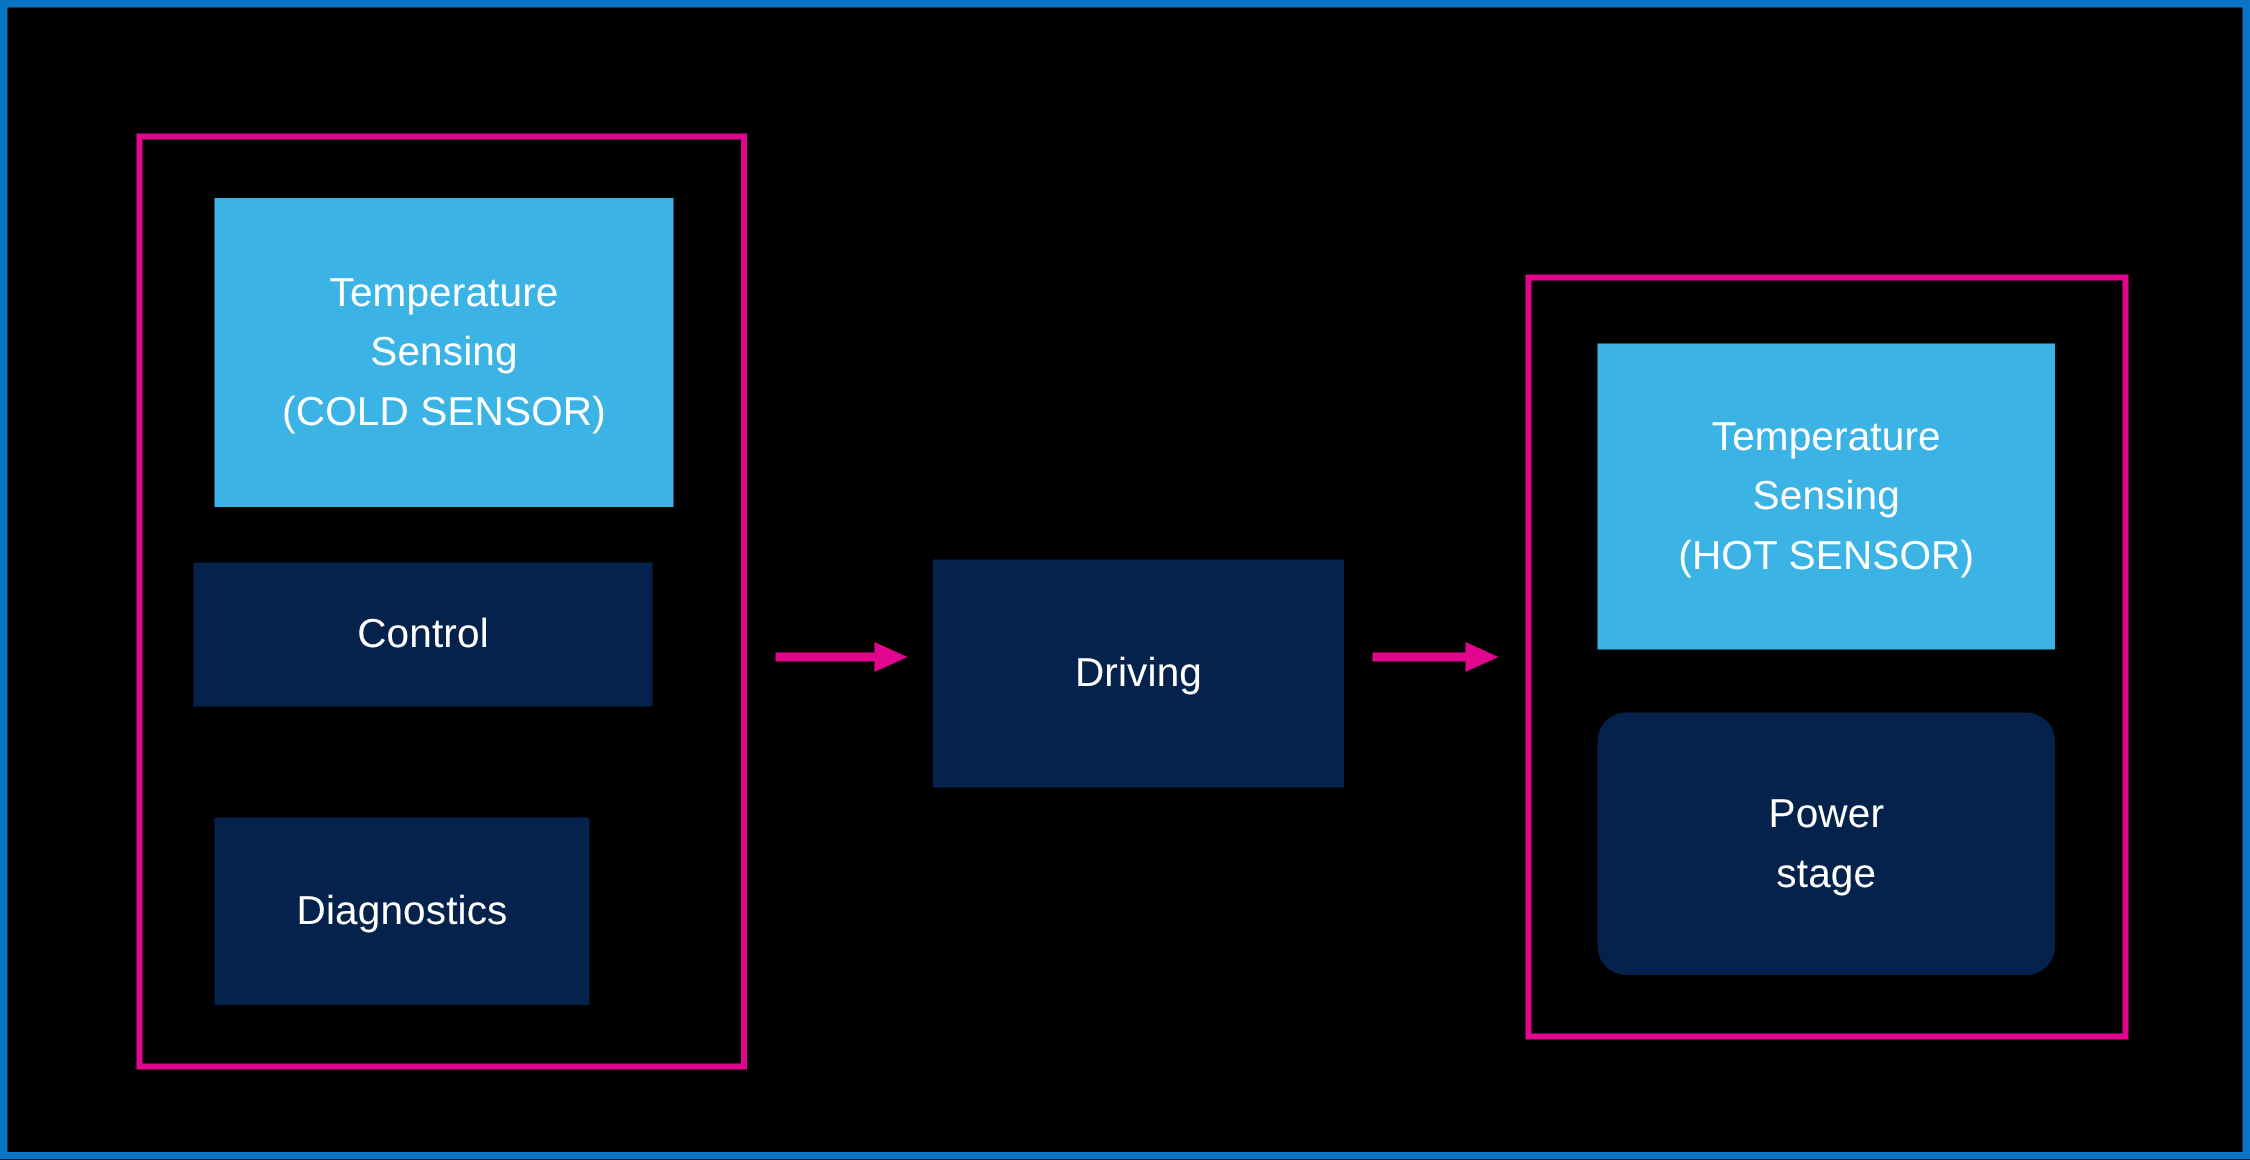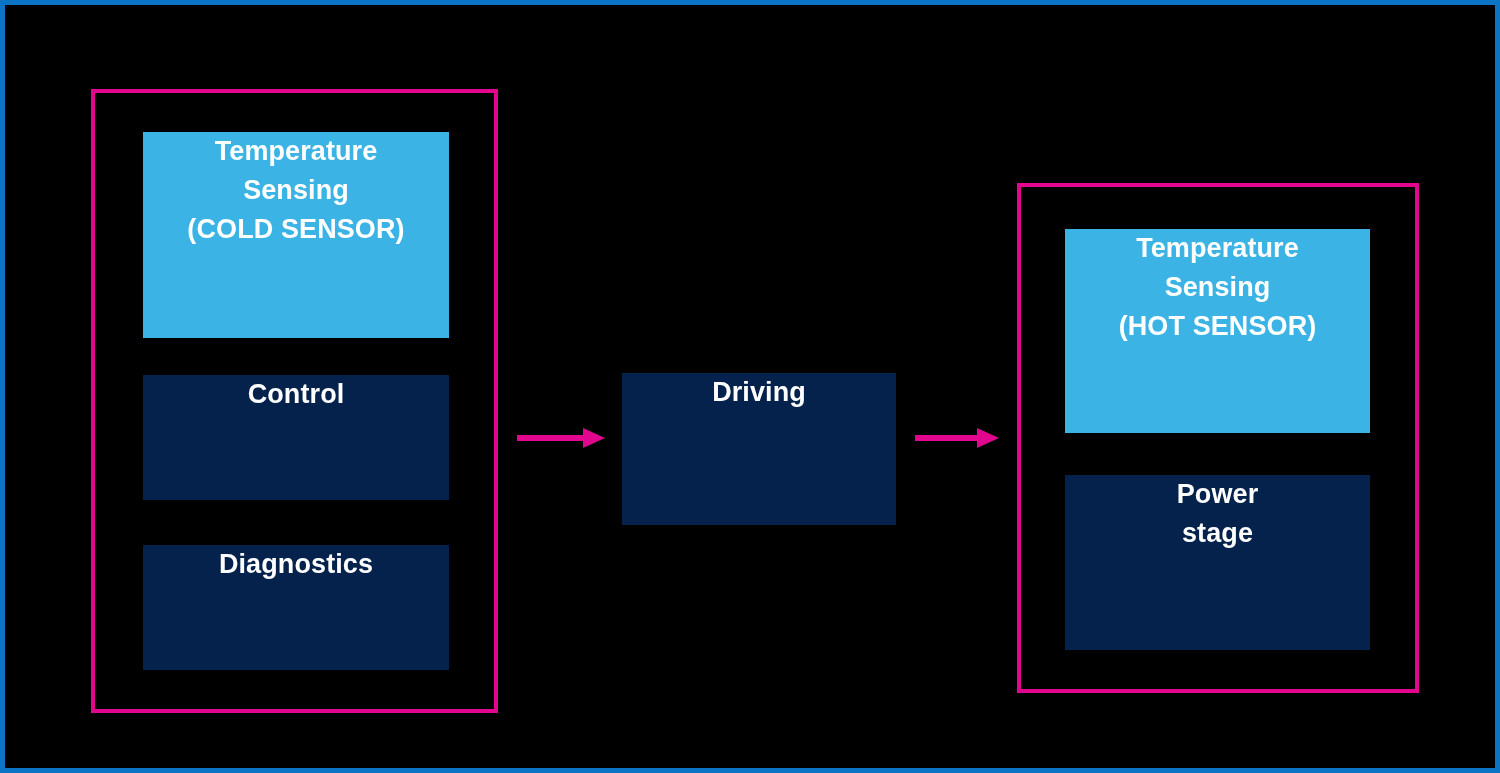--- a/index.html
+++ b/index.html
@@ -20,25 +20,26 @@
   }
   .group-box {
     position: absolute;
     border: 4px solid #e2068f;
     background: transparent;
     box-sizing: border-box;
   }
   .block {
     position: absolute;
     display: flex;
+    align-items: center;
     justify-content: center;
     text-align: center;
     box-sizing: border-box;
     color: #ffffff;
-    font-weight: bold;
+    font-weight: normal;
     font-size: 27px;
     line-height: 1.45;
     letter-spacing: 0.1px;
     padding: 0 0;
   }
   .block.sensor {
     background: #3bb3e5;
   }
   .block.dark {
     background: #04224c;
@@ -49,25 +50,25 @@
   }
   .arrow {
     position: absolute;
     height: 30px;
     display: block;
   }
   #group-left     { left: 86px;  top: 84px;  width: 407px; height: 624px; }
   #group-right    { left: 1012px; top: 178px; width: 402px; height: 510px; }
 
   #block-cold     { left: 138px;  top: 127px; width: 306px; height: 206px; }
-  #block-control  { left: 138px;  top: 370px; width: 306px; height: 125px; }
-  #block-diag     { left: 138px;  top: 540px; width: 306px; height: 125px; }
+  #block-control  { left: 124px;  top: 370px; width: 306px; height: 96px; }
+  #block-diag     { left: 138px;  top: 540px; width: 250px; height: 125px; }
   #block-driving  { left: 617px;  top: 368px; width: 274px; height: 152px; }
   #block-hot      { left: 1060px; top: 224px; width: 305px; height: 204px; }
-  #block-power    { left: 1060px; top: 470px; width: 305px; height: 175px; }
+  #block-power    { left: 1060px; top: 470px; width: 305px; height: 175px; border-radius: 19px; }
 
   #arrow-1        { left: 510px;  top: 418px; width: 92px;  }
   #arrow-2        { left: 908px;  top: 418px; width: 88px;  }
 </style>
 </head>
 <body>
 
 <div id="canvas">
 
   <div id="group-left" class="group-box"></div>

